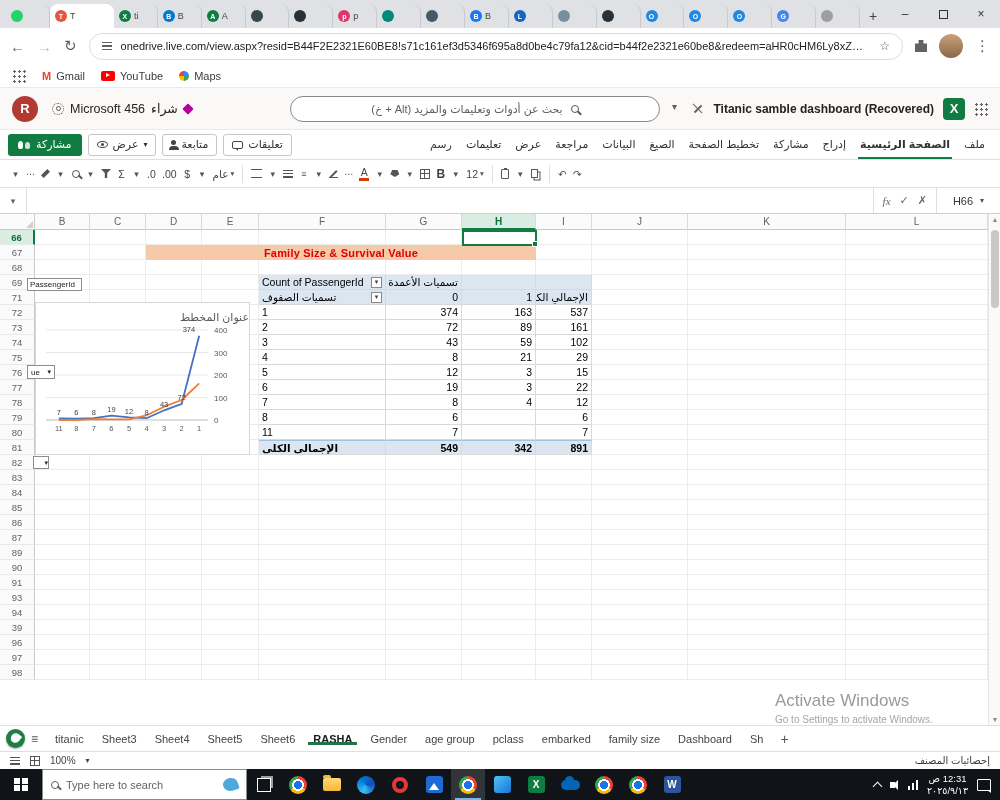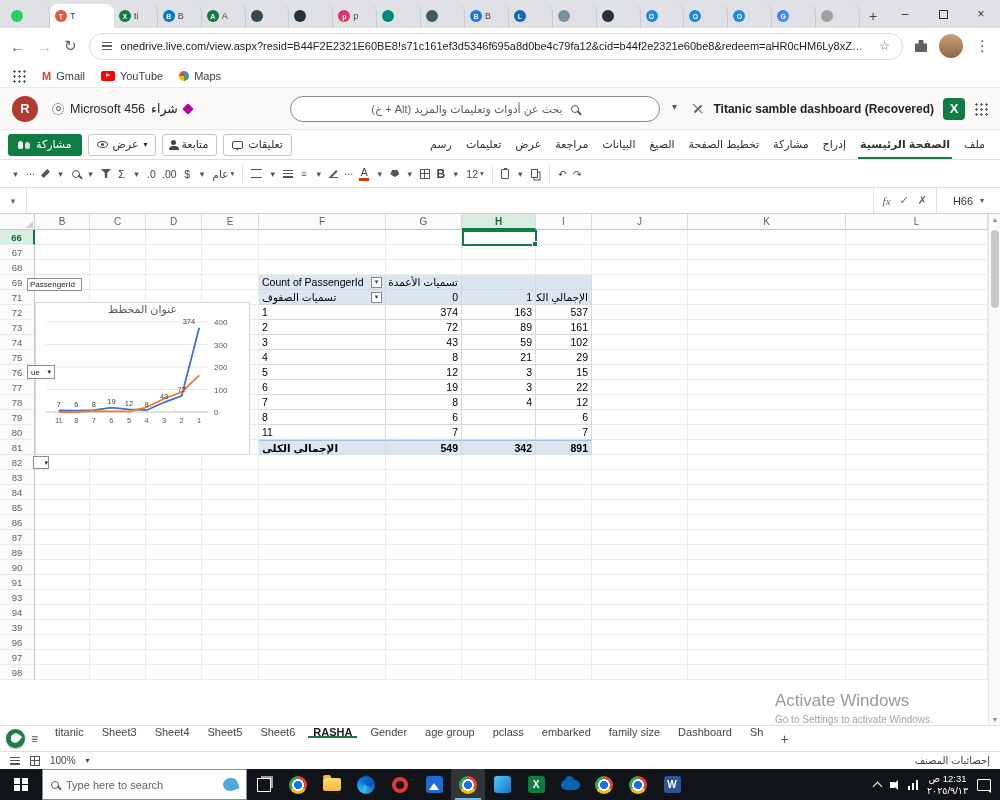--- a/index.html
+++ b/index.html
@@ -125,21 +125,21 @@
   .pivot{position:absolute;left:259px;top:61px;width:334px;font-size:10.5px}
   .prow{display:flex;height:15px}
   .pc{height:15px;display:flex;align-items:center;border-right:1px solid #D9D9D9;border-bottom:1px solid #D9D9D9;background:#fff;padding:0 3px;color:#000;overflow:hidden;white-space:nowrap}
   .pc.num{justify-content:flex-end}
   .pc.hdr{background:#DCE6F1}
   .pc.tot{background:#DCE6F1;font-weight:bold;border-top:1px solid #9DC3E6}
   .pc.ar{direction:rtl}
   .fbx{width:11px;height:11px;border:1px solid #8a8a8a;background:#fff;font-size:7px;display:flex;align-items:center;justify-content:center;color:#444;margin-left:auto;flex:0 0 auto}
 
   .chartbox{position:absolute;left:35px;top:88px;width:215px;height:153px;background:#fff;border:1px solid #D6D6D6}
-  .charttitle{text-align:center;font-size:11px;color:#595959;margin-top:0;direction:rtl}
+  .charttitle{font-size:11px;color:#595959;margin-top:8px;direction:rtl}
 
   .chip{position:absolute;background:#fff;border:1px solid #8c8c8c;font-size:8px;display:flex;align-items:center;color:#222;z-index:4}
   .chip .ddg{font-size:7px;margin-left:auto}
   #chip-passenger{left:27px;top:64px;width:55px;height:13px;padding:0 2px;overflow:hidden;white-space:nowrap}
   #chip-value{left:27px;top:151px;width:28px;height:14px;padding:0 3px}
   #chip-dd{left:33px;top:242px;width:16px;height:13px;justify-content:center}
 
   .watermark{position:absolute;left:775px;top:477px;z-index:5;color:#8E8E8E;pointer-events:none}
   .watermark .l1{font-size:17px;color:#9A9A9A}
   .watermark .l2{font-size:10px;color:#A5A5A5;margin-top:3px}
@@ -925,20 +925,21 @@
           <div class="gc" style="width: 127px;"></div>
           <div class="gc" style="width: 76px;"></div>
           <div class="gc" style="width: 74px;"></div>
           <div class="gc" style="width: 56px;"></div>
           <div class="gc" style="width: 96px;"></div>
           <div class="gc" style="width: 158px;"></div>
           <div class="gc" style="width: 142px;"></div>
         </div>
       </div>
 
+    <div class="banner">Family Size  &amp; Survival Value</div>
     <div class="selcell"></div>
 
     <div class="pivot">
         <div class="prow">
           <div class="pc hdr" style="width: 127px;">
             <span>Count of PassengerId</span>
             <span class="fbx">▾</span>
           </div>
           <div class="pc hdr ar" style="width: 76px;">تسميات الأعمدة</div>
           <div class="pc hdr" style="width: 74px;"></div>
@@ -1068,21 +1069,21 @@
     <div class="vscroll">
       <span class="arr" style="top:2px">▲</span>
       <div class="vthumb"></div>
       <span class="arr" style="bottom:2px">▼</span>
     </div>
   </div>
 
   <div class="sheetbar">
     <div class="slogo"></div>
     <span class="listico">≡</span>
-    <div style="display:flex;align-items:flex-start">
+    <div style="display:flex;align-items:center">
         <div class="stab">titanic</div>
         <div class="stab">Sheet3</div>
         <div class="stab">Sheet4</div>
         <div class="stab">Sheet5</div>
         <div class="stab">Sheet6</div>
         <div class="stab active">RASHA</div>
         <div class="stab">Gender</div>
         <div class="stab">age group</div>
         <div class="stab">pclass</div>
         <div class="stab">embarked</div>

